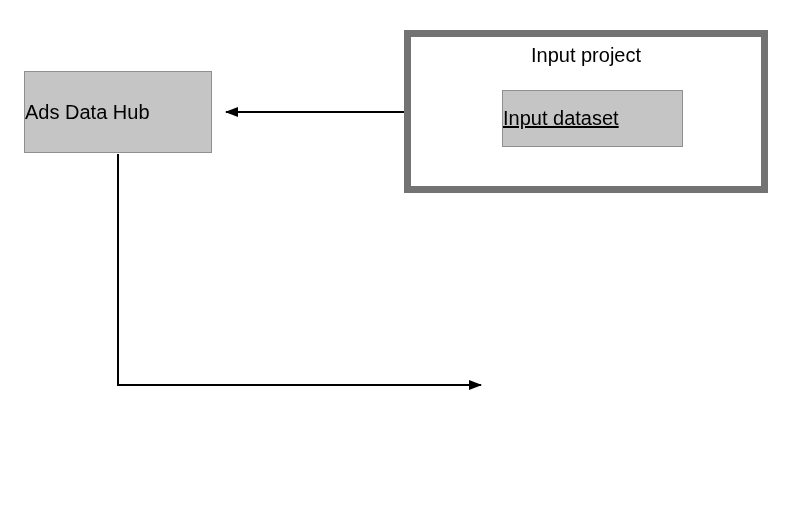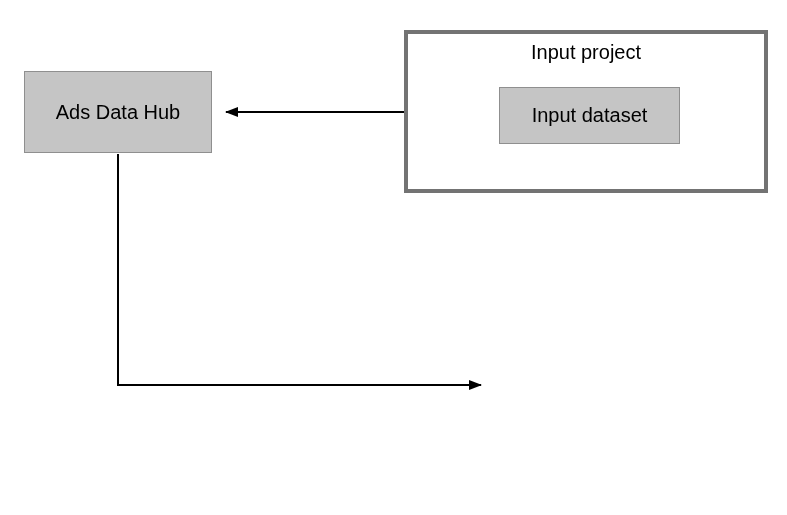--- a/index.html
+++ b/index.html
@@ -22,44 +22,43 @@
     width: 787px;
     height: 515px;
     pointer-events: none;
   }
   .node {
     position: absolute;
     background: #c5c5c5;
     border: 1px solid #8f8f8f;
     display: flex;
     align-items: center;
-    justify-content: center;
     font-size: 20px;
     color: #000000;
     box-sizing: border-box;
     white-space: nowrap;
   }
   .group-box {
     position: absolute;
     background: #ffffff;
-    border: 4px solid #737373;
+    border: 7px solid #737373;
     box-sizing: border-box;
   }
   .group-title {
     position: absolute;
     top: 7px;
     left: 0;
     width: 100%;
     text-align: center;
     font-size: 20px;
     color: #000000;
   }
   #node-ads-data-hub   { left: 24px;  top: 71px;  width: 188px; height: 82px; }
   #group-input-project { left: 404px; top: 30px;  width: 364px; height: 163px; }
-  #node-input-dataset  { left: 91px;  top: 53px;  width: 181px; height: 57px; }
+  #node-input-dataset  { left: 91px;  top: 53px;  width: 181px; height: 57px; text-decoration: underline; }
   #group-admin-project { left: 404px; top: 285px; width: 364px; height: 201px; }
   #node-output-dataset { left: 91px;  top: 73px;  width: 181px; height: 56px; }
 </style>
 </head>
 <body>
 
 <div class="diagram">
 
   <svg class="edge-layer" width="787" height="515" viewBox="0 0 787 515" xmlns="http://www.w3.org/2000/svg">
     <defs>

